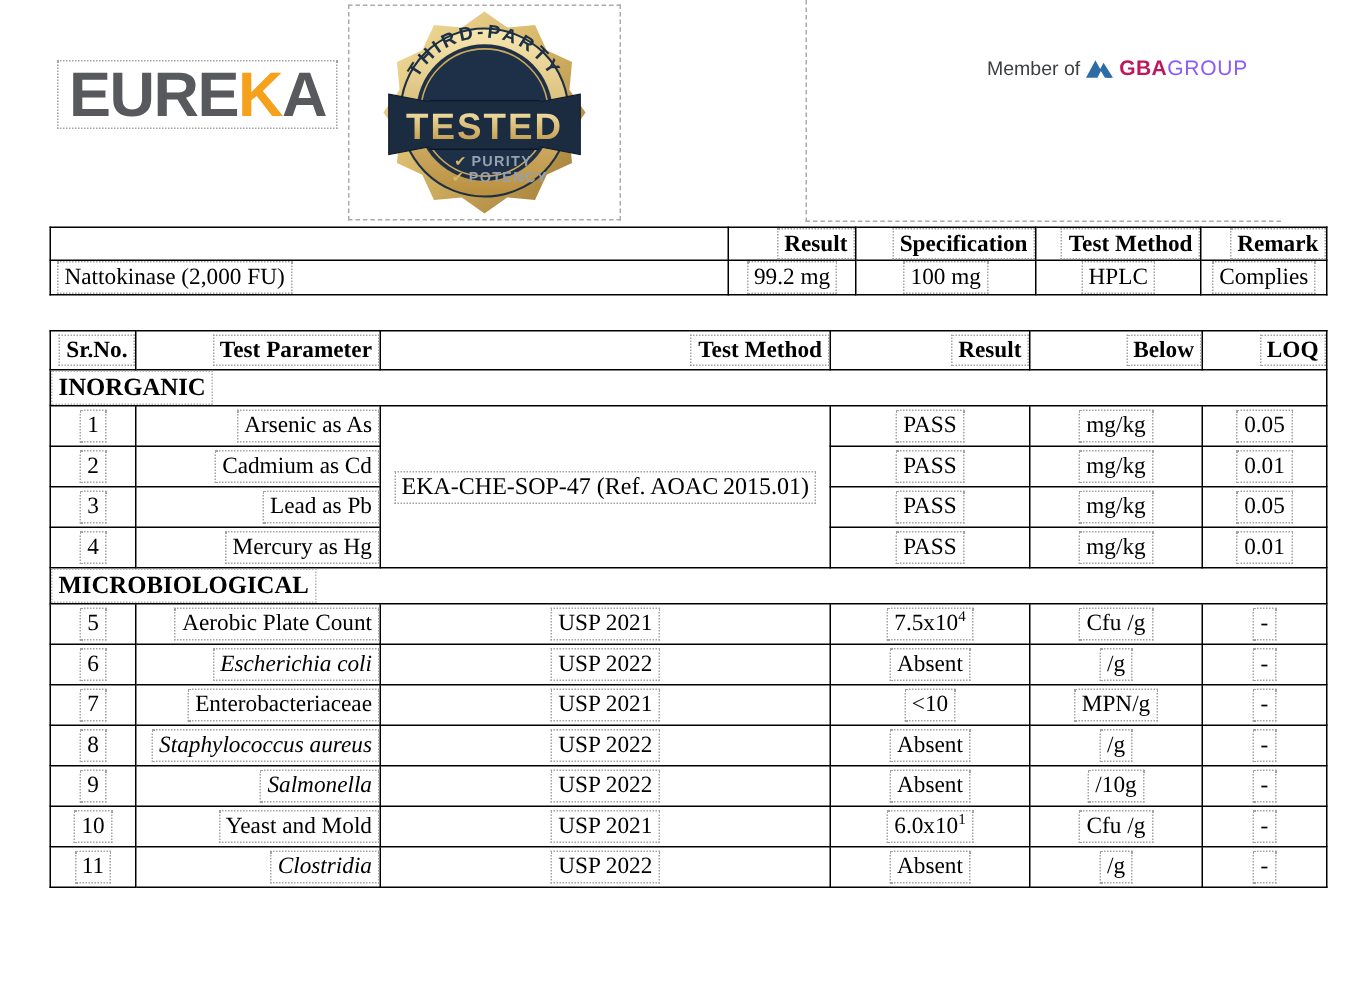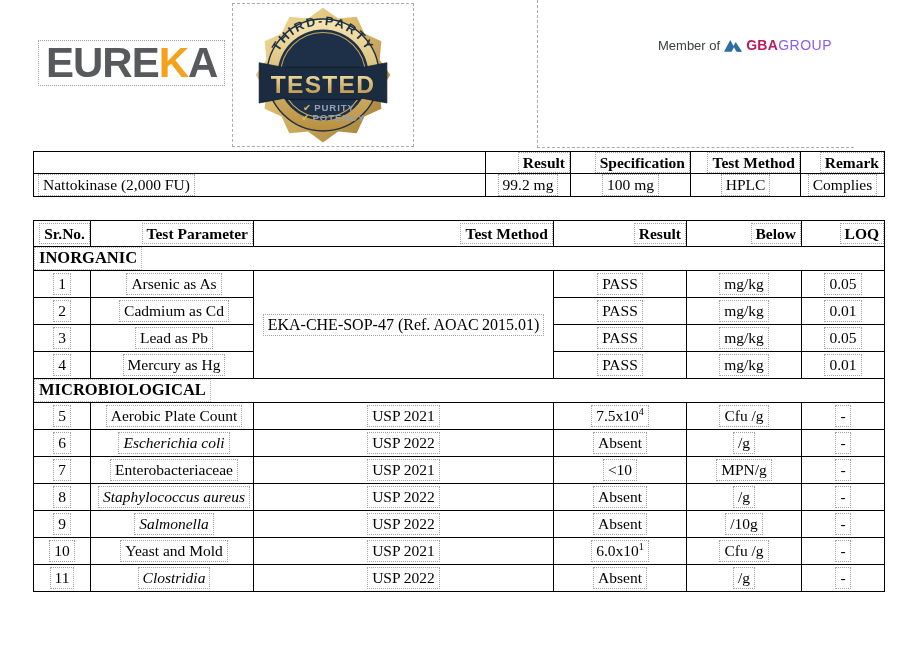--- a/index.html
+++ b/index.html
@@ -50,21 +50,21 @@
   table.doc th{font-weight:bold;text-align:right;}
   .summary{top:151px;width:851px;}
   .summary tr{height:22px;}
   .summary td.param{text-align:left;padding-left:4px;}
   .summary td{text-align:center;}
   .main{top:220px;width:851px;}
   .main tr.hdr{height:26px;}
   .main tr.sec{height:24px;}
   .main tr.data{height:27px;}
   .main td.c{text-align:center;}
-  .main td.l{text-align:center;padding-left:4px;}
+  .main td.l{text-align:right;padding-left:4px;}
   .main td.section-cell{font-weight:bold;font-size:16.5px;text-align:left;}
   .main td.section-cell .dot{border-color:#b5b5b5;text-align:center;}
   
   .footnotes{
     position:absolute;left:30px;top:605px;border:1px dotted #a3a3a3;
     padding:3px 7px 4px 5px;font-size:13.5px;line-height:18px;white-space:nowrap;
   }
   
   .badge-svg text{font-family:"Liberation Sans","DejaVu Sans",sans-serif;}
 </style>

